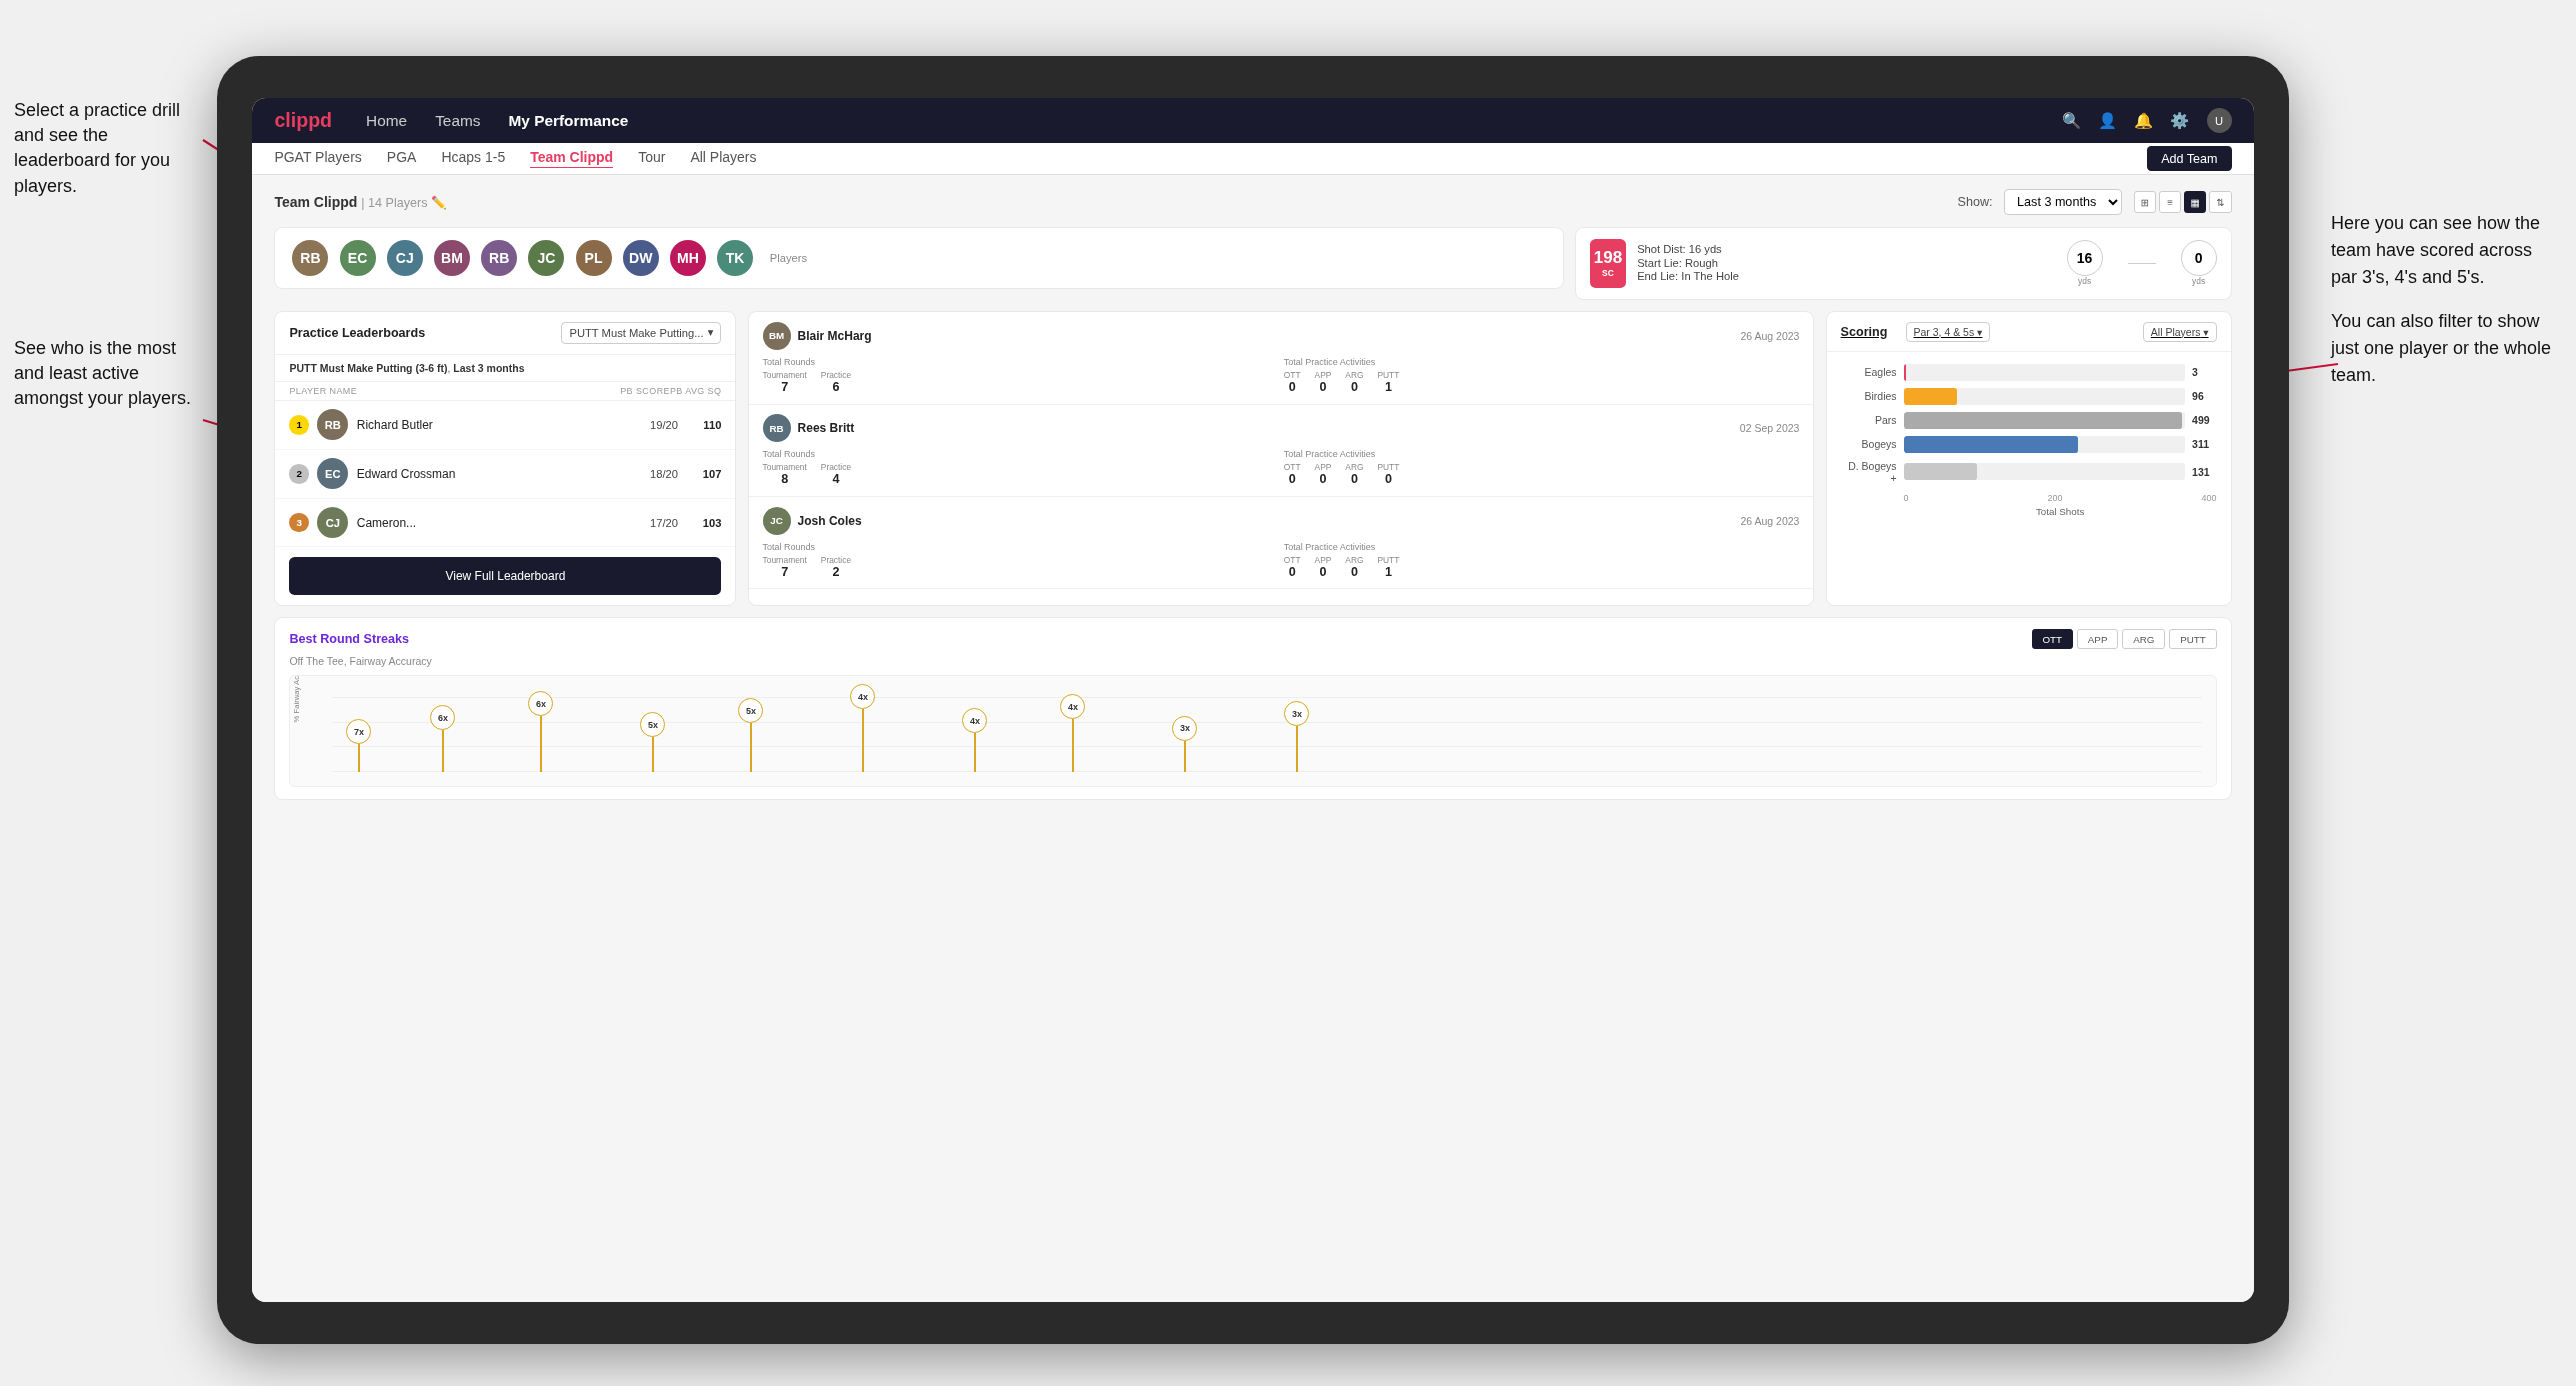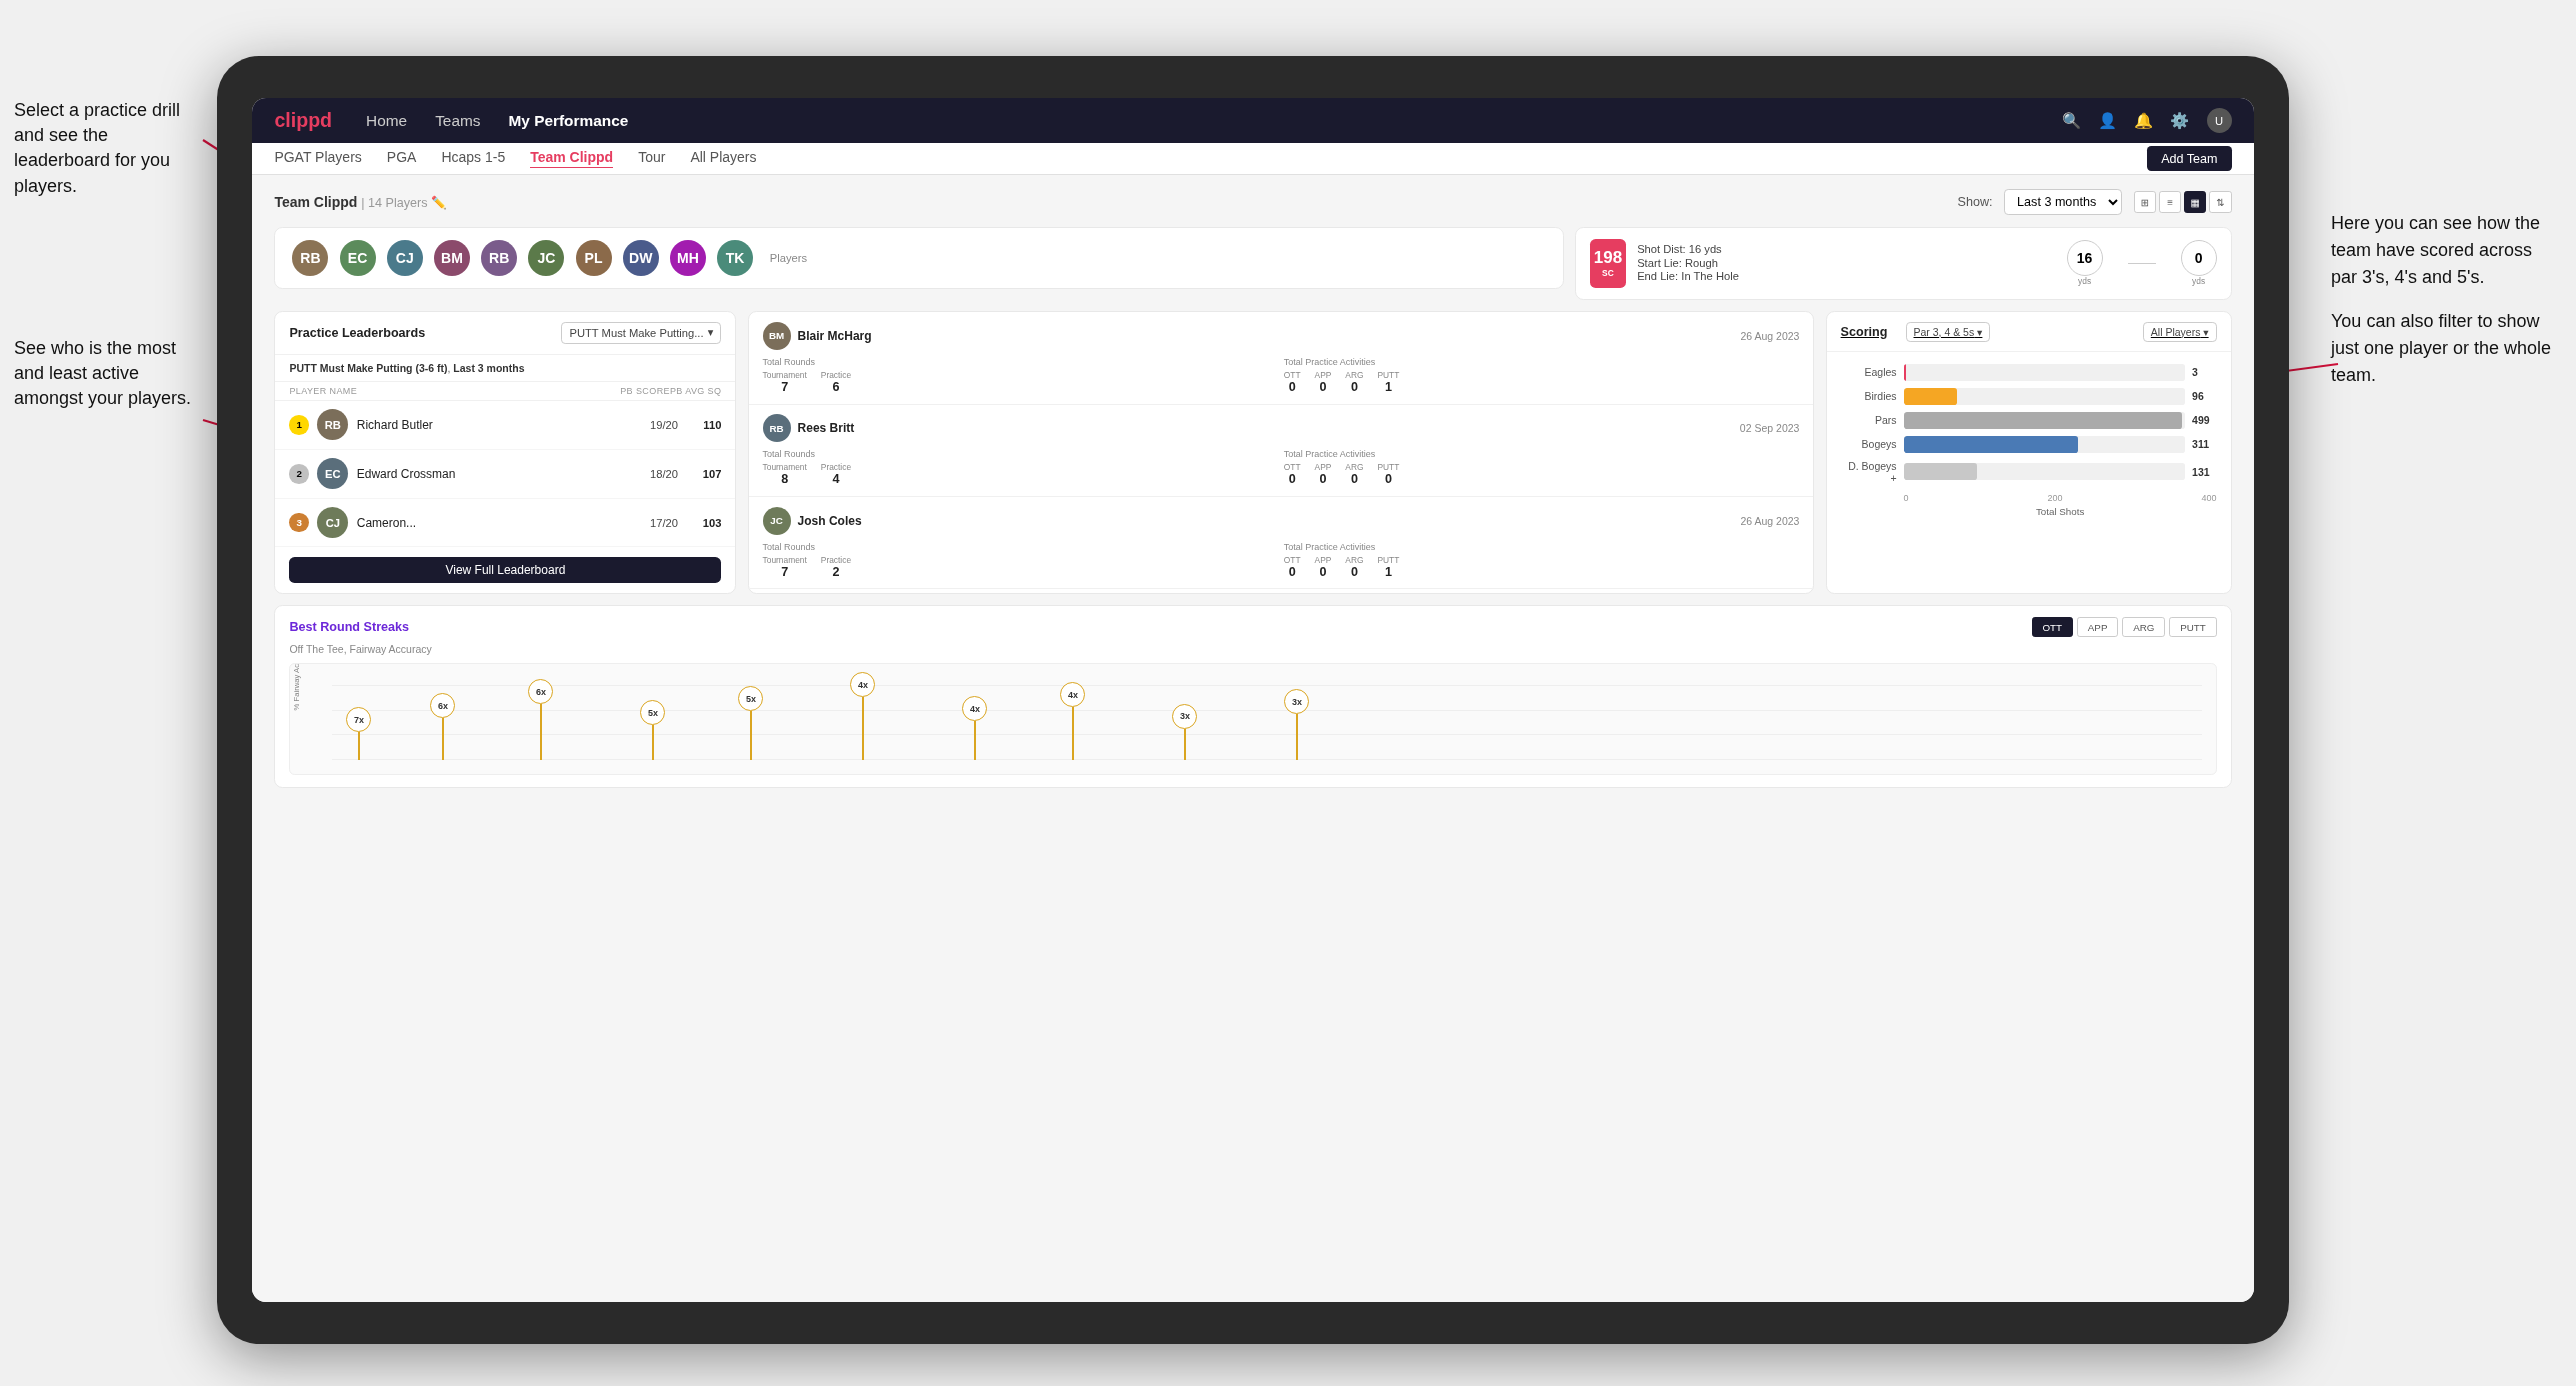--- a/index.html
+++ b/index.html
@@ -211,21 +211,21 @@
       flex-shrink: 0;
     }
     .pa1 { background: #8B7355; }
     .pa2 { background: #5B8B5B; }
     .pa3 { background: #4A7A8B; }
     .pa4 { background: #8B4A6B; }
     .pa5 { background: #7A5B8B; }
     .pa6 { background: #5B7A4A; }
     .pa7 { background: #8B6A4A; }
     .pa8 { background: #4A5B8B; }
-    .pa9 { background: #a21caf; }
+    .pa9 { background: #be185d; }
     .pa10 { background: #4A8B7A; }
     .players-label {
       font-size: 11.2px;
       color: #888;
       margin-left: 5.6px;
     }
 
     
     .shot-card {
       background: #fff;
@@ -402,21 +402,21 @@
       color: #222;
       text-align: right;
       min-width: 35px;
     }
     .lb-view-btn {
       margin: 9.8px 14px;
       background: #1a1a2e;
       color: #fff;
       border: none;
       border-radius: 5.6px;
-      padding: 6px;
+      padding: 12px;
       font-size: 12px;
       cursor: pointer;
       width: calc(100% - 28px);
       text-align: center;
     }
 
     
     .active-tabs {
       display: flex;
       border-bottom: 0.7px solid #f0f0f0;

